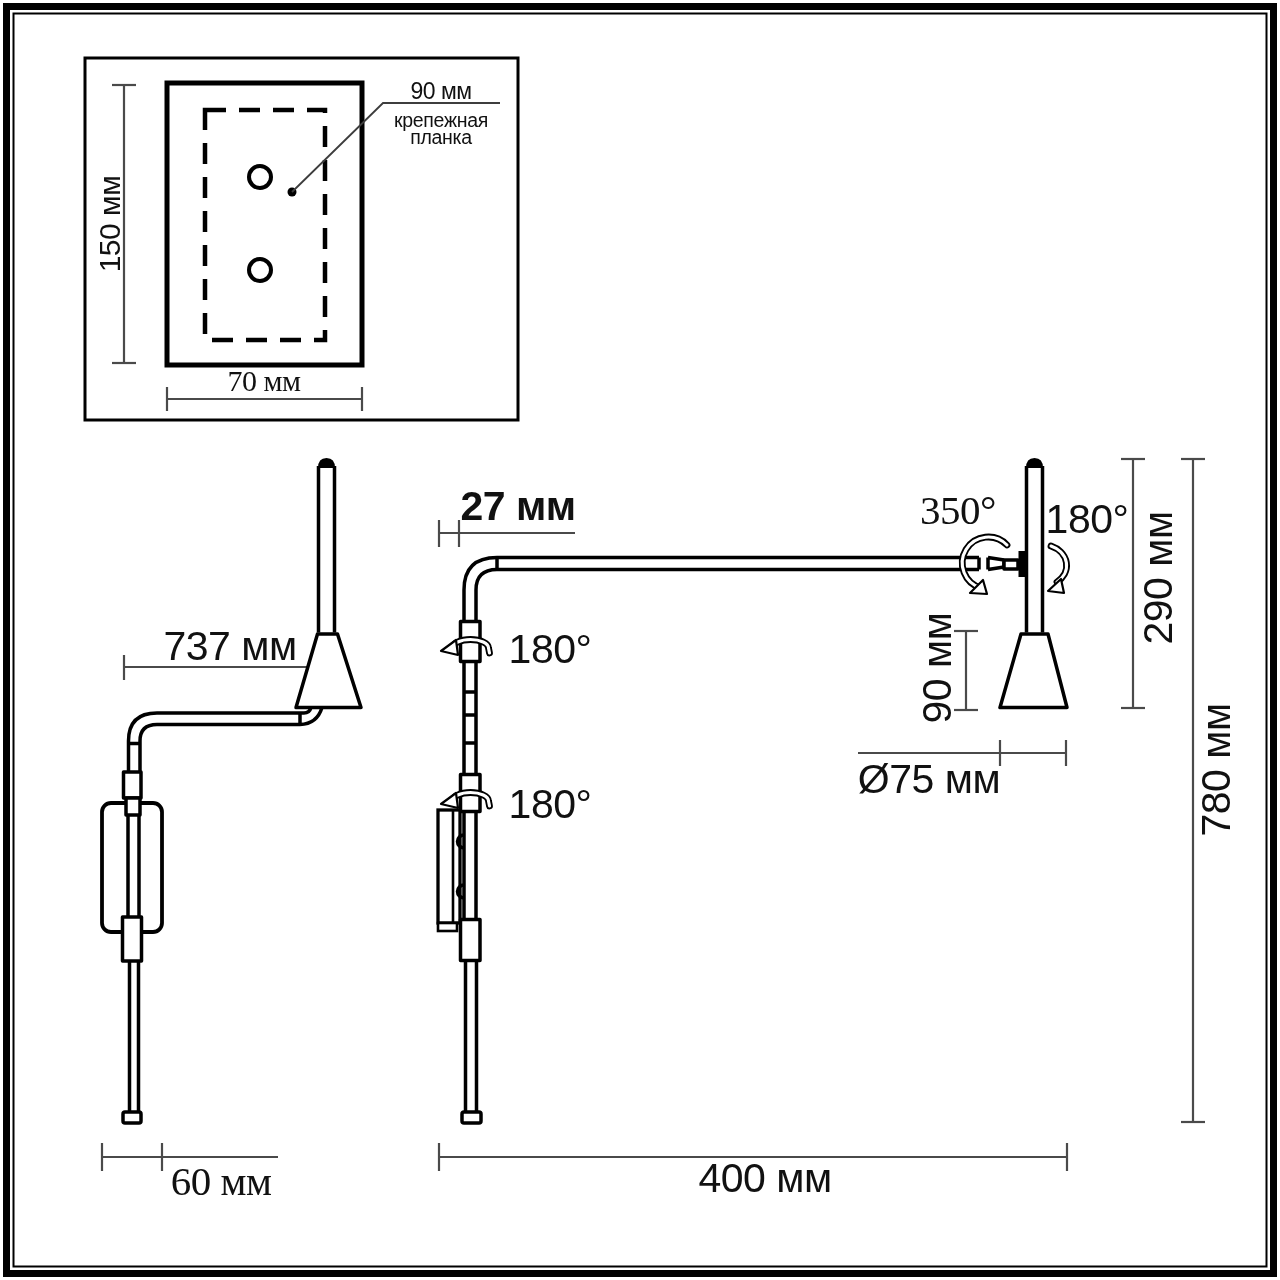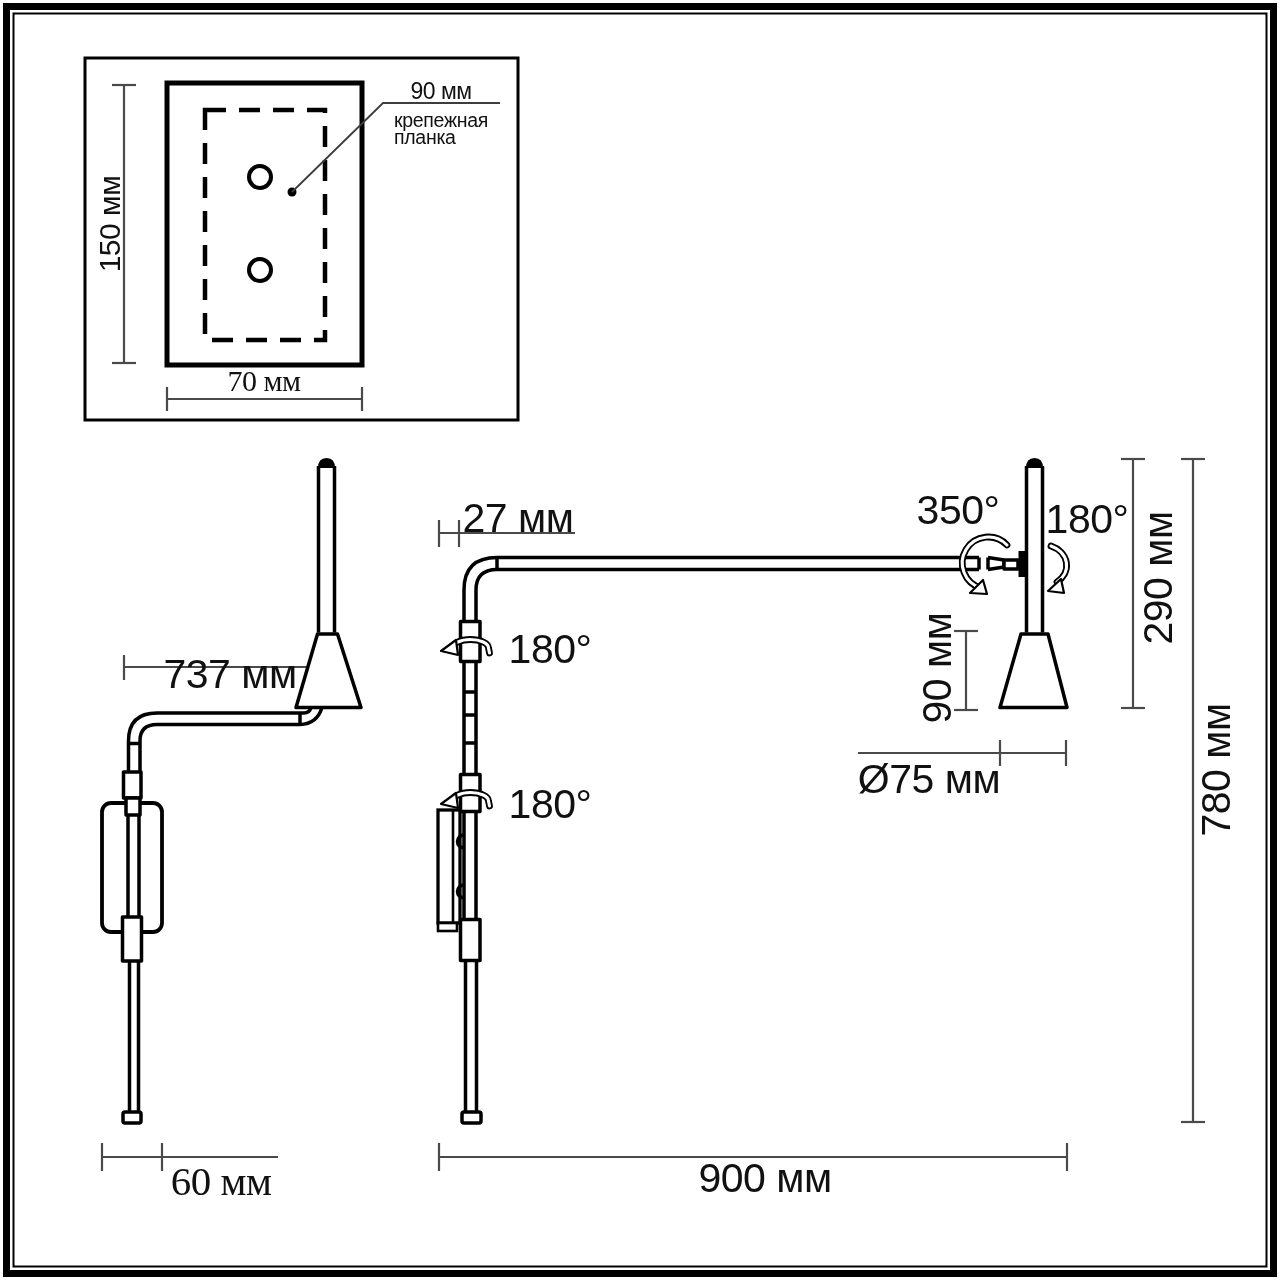--- a/index.html
+++ b/index.html
@@ -18,21 +18,21 @@
   .arrA{fill:none;stroke:#000;stroke-width:6.8;stroke-linecap:round;}
   .arrB{fill:none;stroke:#fff;stroke-width:3.1;stroke-linecap:round;}
   .arrH{fill:#fff;stroke:#000;stroke-width:2.2;stroke-linejoin:round;}
   
   .lbl{position:absolute;white-space:nowrap;transform:translate(-50%,-50%);
        letter-spacing:-0.5px;line-height:1;}
   .rot{transform:translate(-50%,-50%) rotate(-90deg);}
   .fs-lg{font-size:41px;}
   .fs-md{font-size:30px;}
   .fs-sm{font-size:23px;}
-  .caption{font-size:19.5px;line-height:17px;letter-spacing:-0.3px;}
+  .caption{font-size:19.5px;line-height:17px;text-align:center;letter-spacing:-0.3px;}
 </style>
 </head>
 <body>
 
 <div class="canvas">
 
   <svg class="drawing" viewBox="0 0 1280 1280">
 
     <g>
       <rect x="6.5" y="6.5" width="1267" height="1267" fill="none" stroke="#000" stroke-width="7"></rect>
@@ -178,28 +178,28 @@
   </svg>
 
   <div class="lbl rot fs-md" style="left:110px;top:224px;">150 мм</div>
   <div class="lbl fs-md" style="left:264px;top:381px;font-family:Liberation Serif, serif;">70 мм</div>
   <div class="lbl fs-sm" style="left:441px;top:91px;">90 мм</div>
   <div class="lbl caption" style="left:441px;top:129px;">
     <div>крепежная</div>
     <div>планка</div>
   </div>
 
-  <div class="lbl fs-lg" style="left:230px;top:674px;">737 мм</div>
+  <div class="lbl fs-lg" style="left:230px;top:646px;">737 мм</div>
   <div class="lbl fs-lg" style="left:221px;top:1181px;font-family:Liberation Serif, serif;">60 мм</div>
 
-  <div class="lbl fs-lg" style="left:518px;top:518px;">27 мм</div>
+  <div class="lbl fs-lg" style="left:518px;top:506px;font-weight:bold;">27 мм</div>
   <div class="lbl fs-lg" style="left:550px;top:649px;">180°</div>
   <div class="lbl fs-lg" style="left:550px;top:804px;">180°</div>
-  <div class="lbl fs-lg" style="left:765px;top:1178px;">900 мм</div>
-
-  <div class="lbl fs-lg" style="left:958px;top:510px;">350°</div>
+  <div class="lbl fs-lg" style="left:765px;top:1178px;">400 мм</div>
+
+  <div class="lbl fs-lg" style="left:958px;top:510px;font-family:Liberation Serif, serif;">350°</div>
   <div class="lbl fs-lg" style="left:1087px;top:519px;">180°</div>
   <div class="lbl rot fs-lg" style="left:1158px;top:578px;">290 мм</div>
   <div class="lbl rot fs-lg" style="left:937px;top:668px;">90 мм</div>
   <div class="lbl fs-lg" style="left:929px;top:779px;text-align:right;">Ø75 мм</div>
   <div class="lbl rot fs-lg" style="left:1216px;top:770px;">780 мм</div>
 
 </div>
 
 </body></html>

